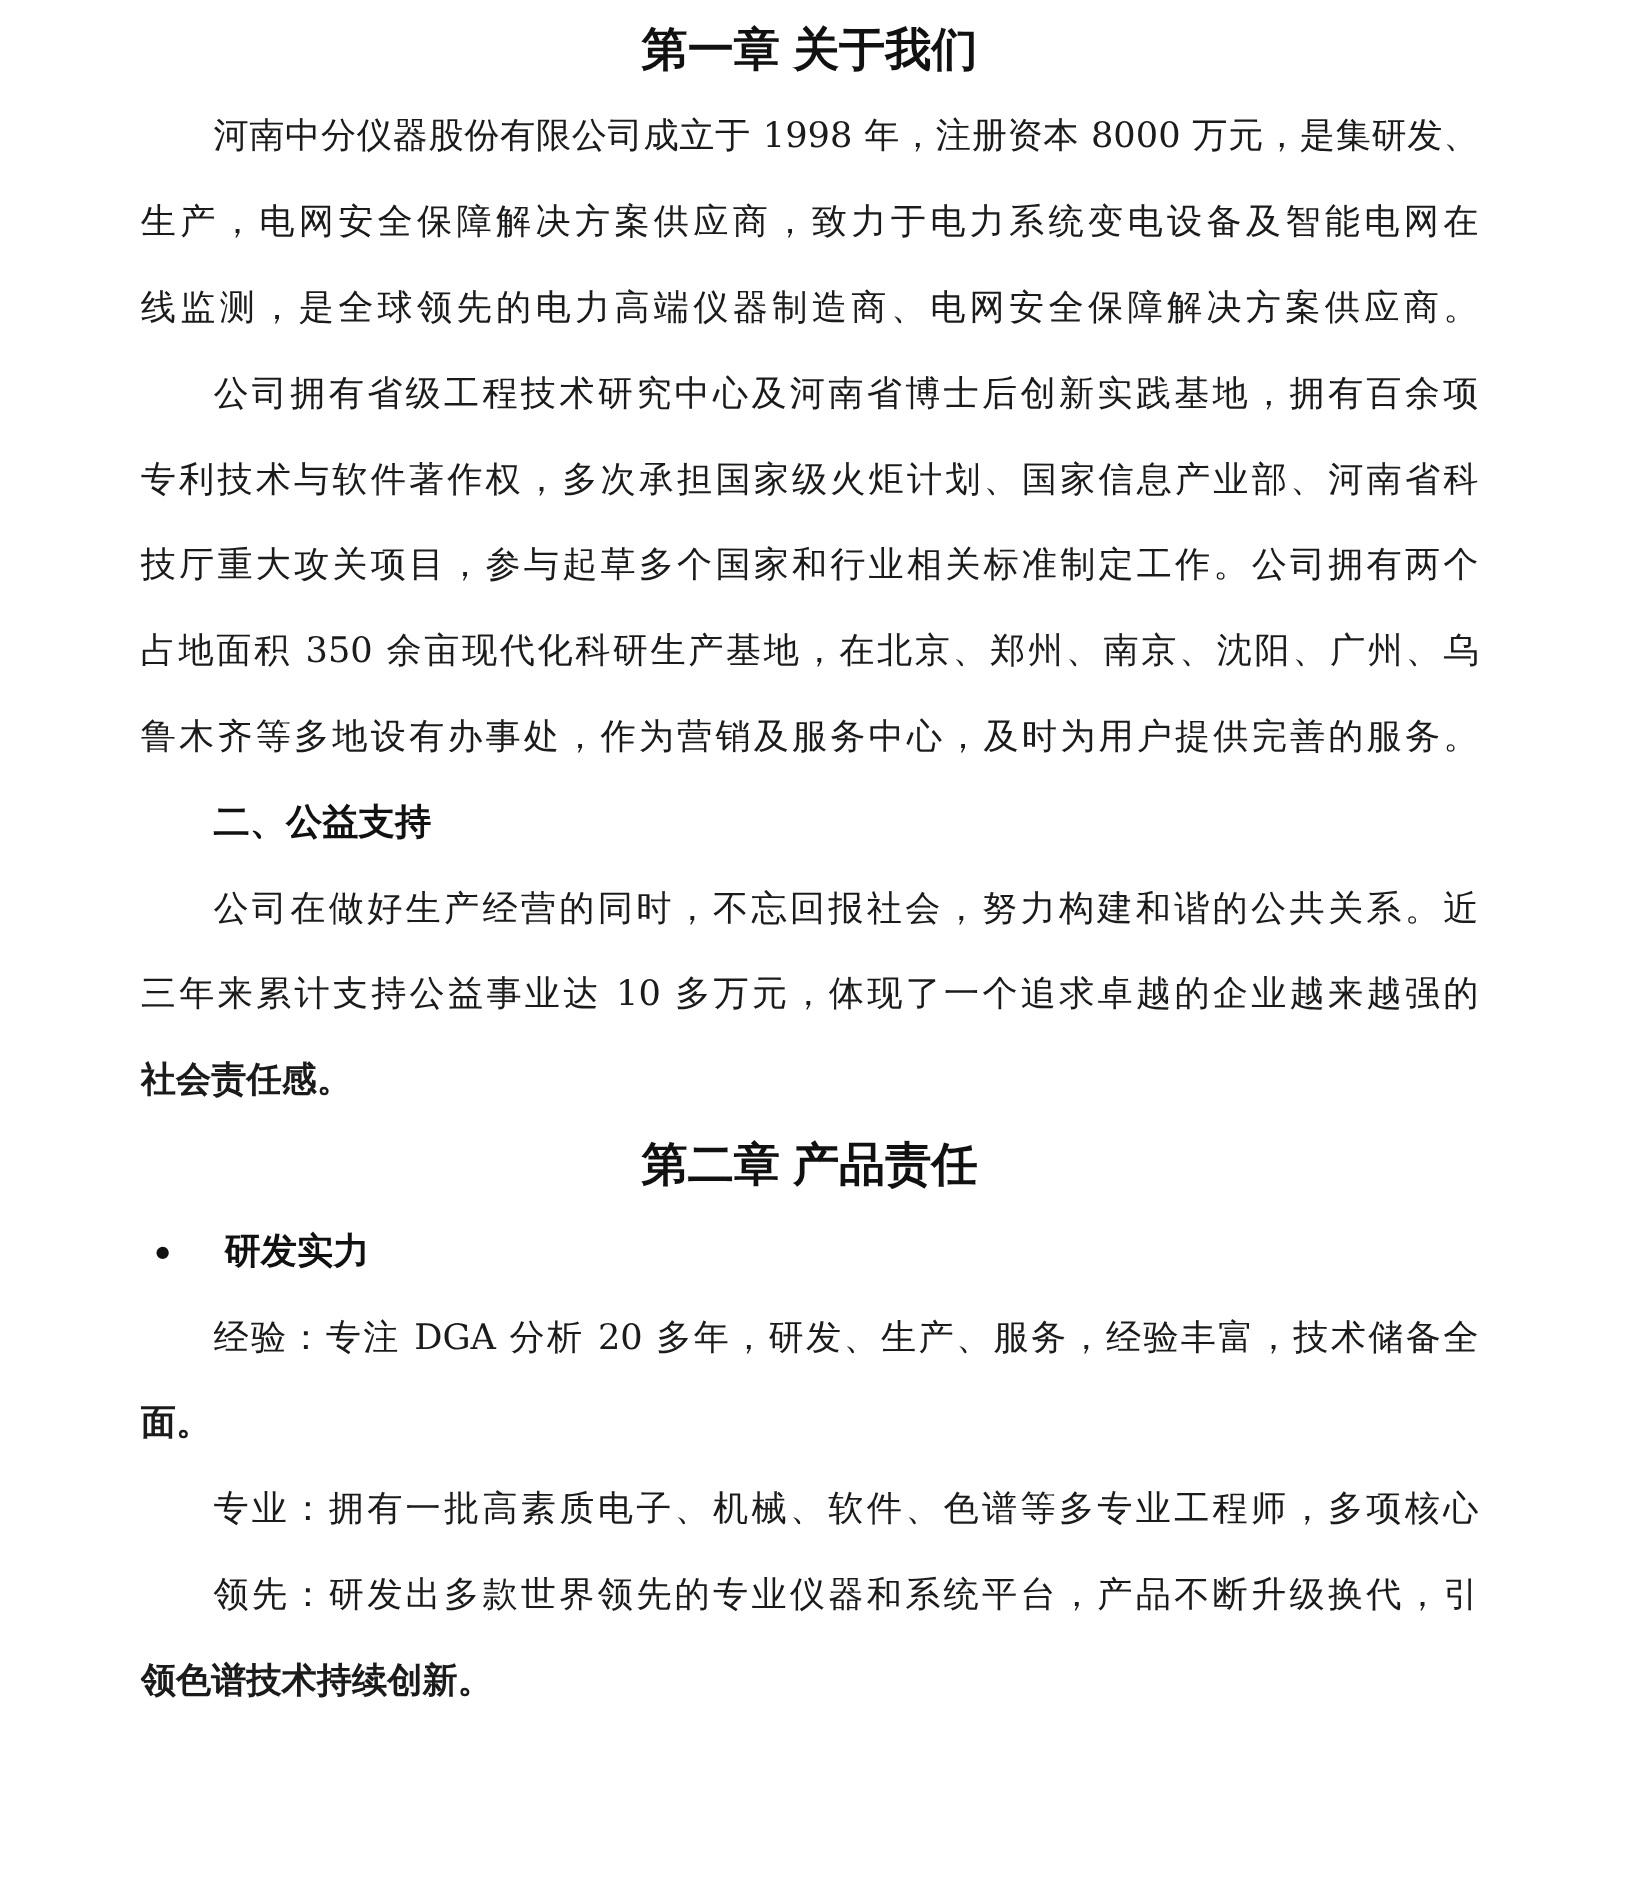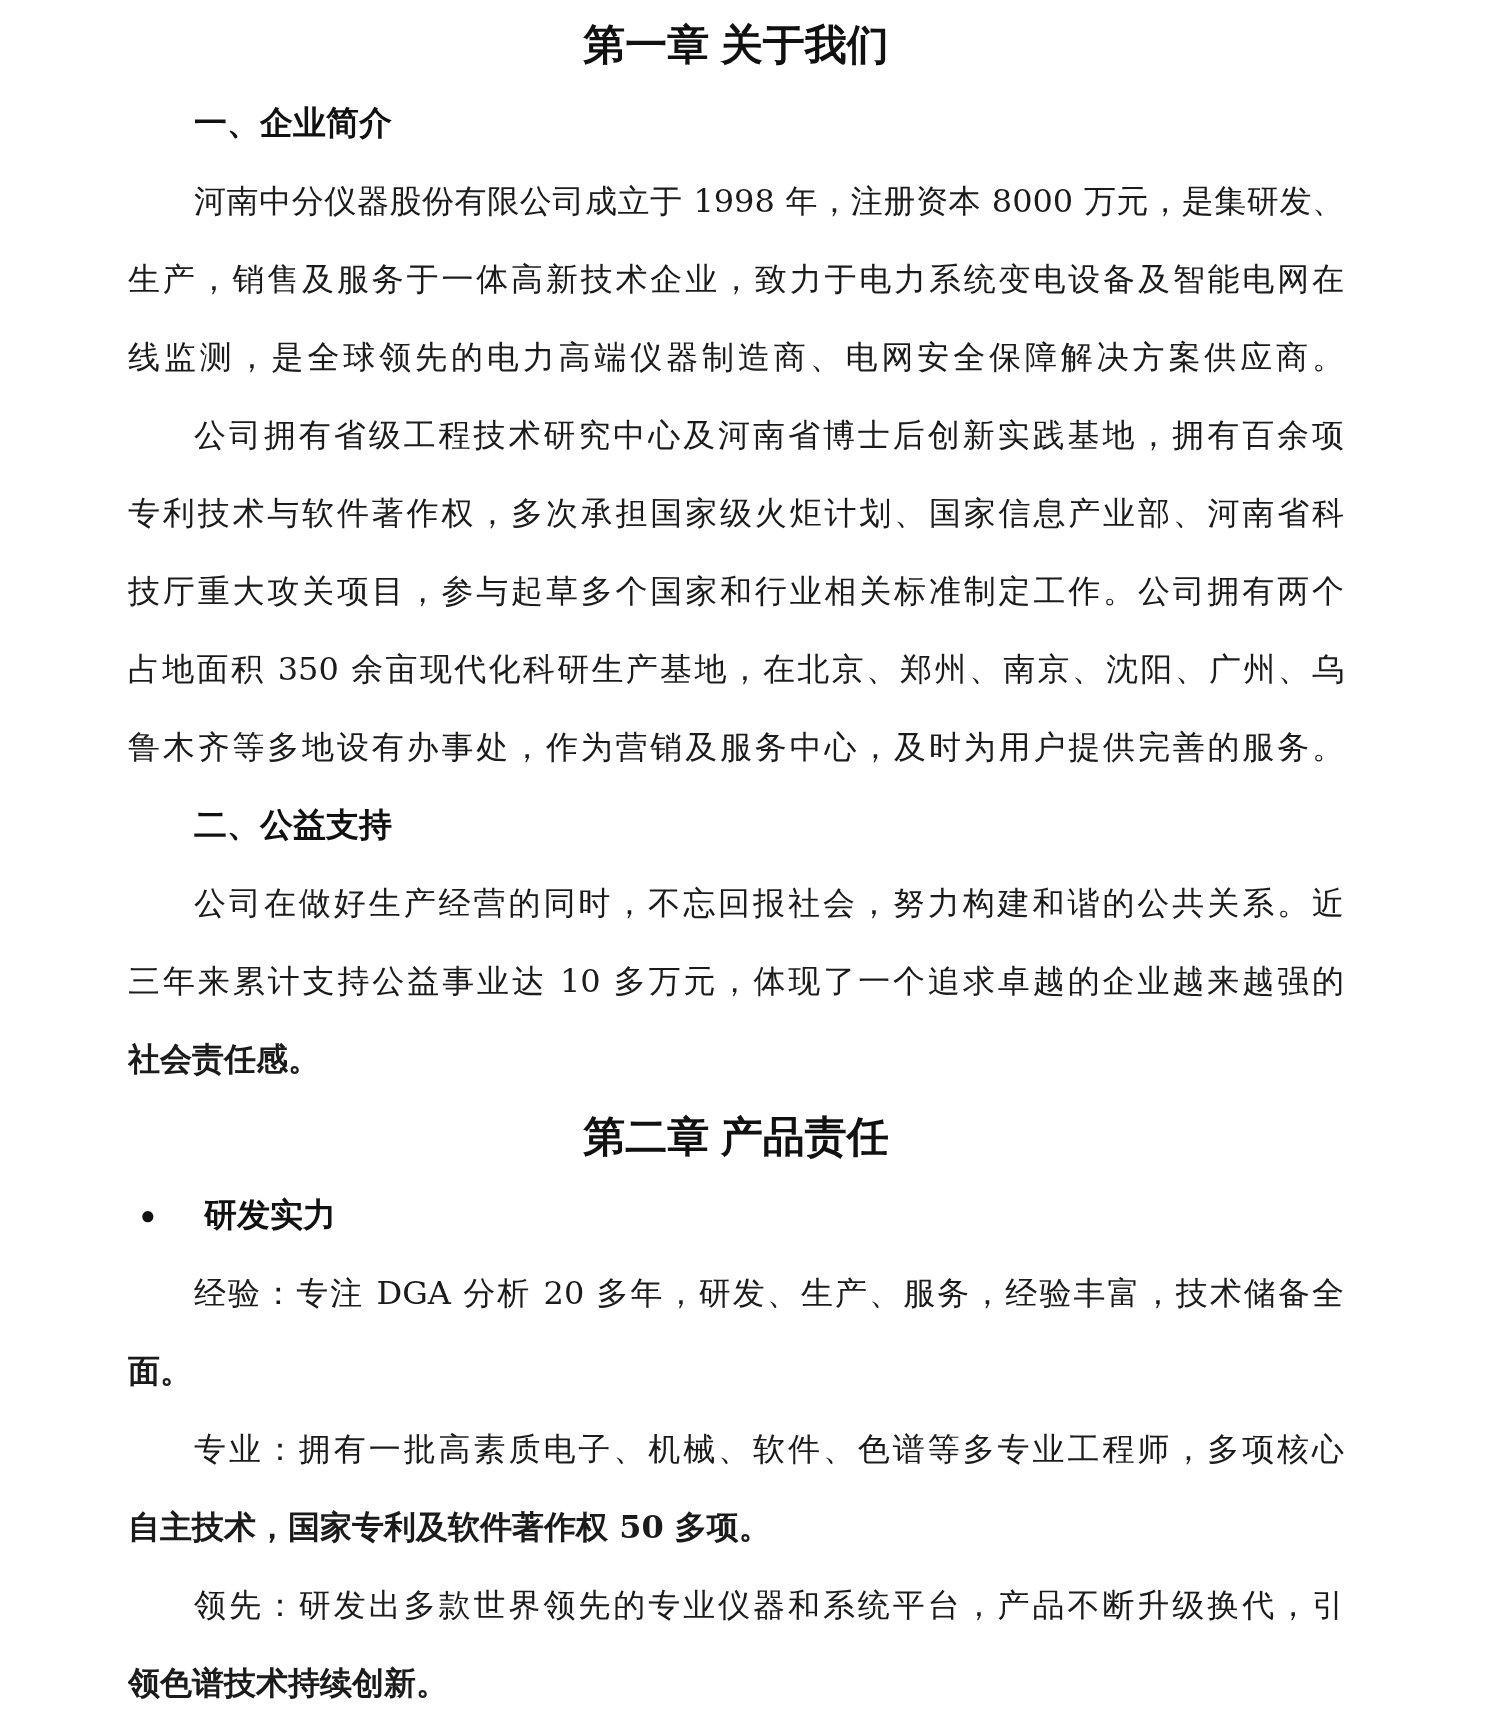--- a/index.html
+++ b/index.html
@@ -77,34 +77,32 @@
   }
   .bullet-label {
     margin-left: 36px;
   }
 </style>
 </head>
 <body>
 
 <div class="page">
     <div class="row chapter-title">第一章 关于我们</div>
-    <div class="row section-heading">一、企业简介</div>
     <div class="row body-first">河南中分仪器股份有限公司成立于 1998 年，注册资本 8000 万元，是集研发、</div>
-    <div class="row body">生产，销售及服务于一体高新技术企业，致力于电力系统变电设备及智能电网在</div>
+    <div class="row body">生产，电网安全保障解决方案供应商，致力于电力系统变电设备及智能电网在</div>
     <div class="row body">线监测，是全球领先的电力高端仪器制造商、电网安全保障解决方案供应商。</div>
     <div class="row body-first">公司拥有省级工程技术研究中心及河南省博士后创新实践基地，拥有百余项</div>
     <div class="row body">专利技术与软件著作权，多次承担国家级火炬计划、国家信息产业部、河南省科</div>
     <div class="row body">技厅重大攻关项目，参与起草多个国家和行业相关标准制定工作。公司拥有两个</div>
     <div class="row body">占地面积 350 余亩现代化科研生产基地，在北京、郑州、南京、沈阳、广州、乌</div>
     <div class="row body">鲁木齐等多地设有办事处，作为营销及服务中心，及时为用户提供完善的服务。</div>
     <div class="row section-heading">二、公益支持</div>
     <div class="row body-first">公司在做好生产经营的同时，不忘回报社会，努力构建和谐的公共关系。近</div>
     <div class="row body">三年来累计支持公益事业达 10 多万元，体现了一个追求卓越的企业越来越强的</div>
     <div class="row body-last">社会责任感。</div>
     <div class="row chapter-title">第二章 产品责任</div>
     <div class="row bullet-heading"><span class="bullet">●</span><span class="bullet-label">研发实力</span></div>
     <div class="row body-first">经验：专注 DGA 分析 20 多年，研发、生产、服务，经验丰富，技术储备全</div>
     <div class="row body-last">面。</div>
     <div class="row body-first">专业：拥有一批高素质电子、机械、软件、色谱等多专业工程师，多项核心</div>
-    <div class="row body-last">自主技术，国家专利及软件著作权 50 多项。</div>
     <div class="row body-first">领先：研发出多款世界领先的专业仪器和系统平台，产品不断升级换代，引</div>
     <div class="row body-last">领色谱技术持续创新。</div>
   </div>
 
 </body></html>

